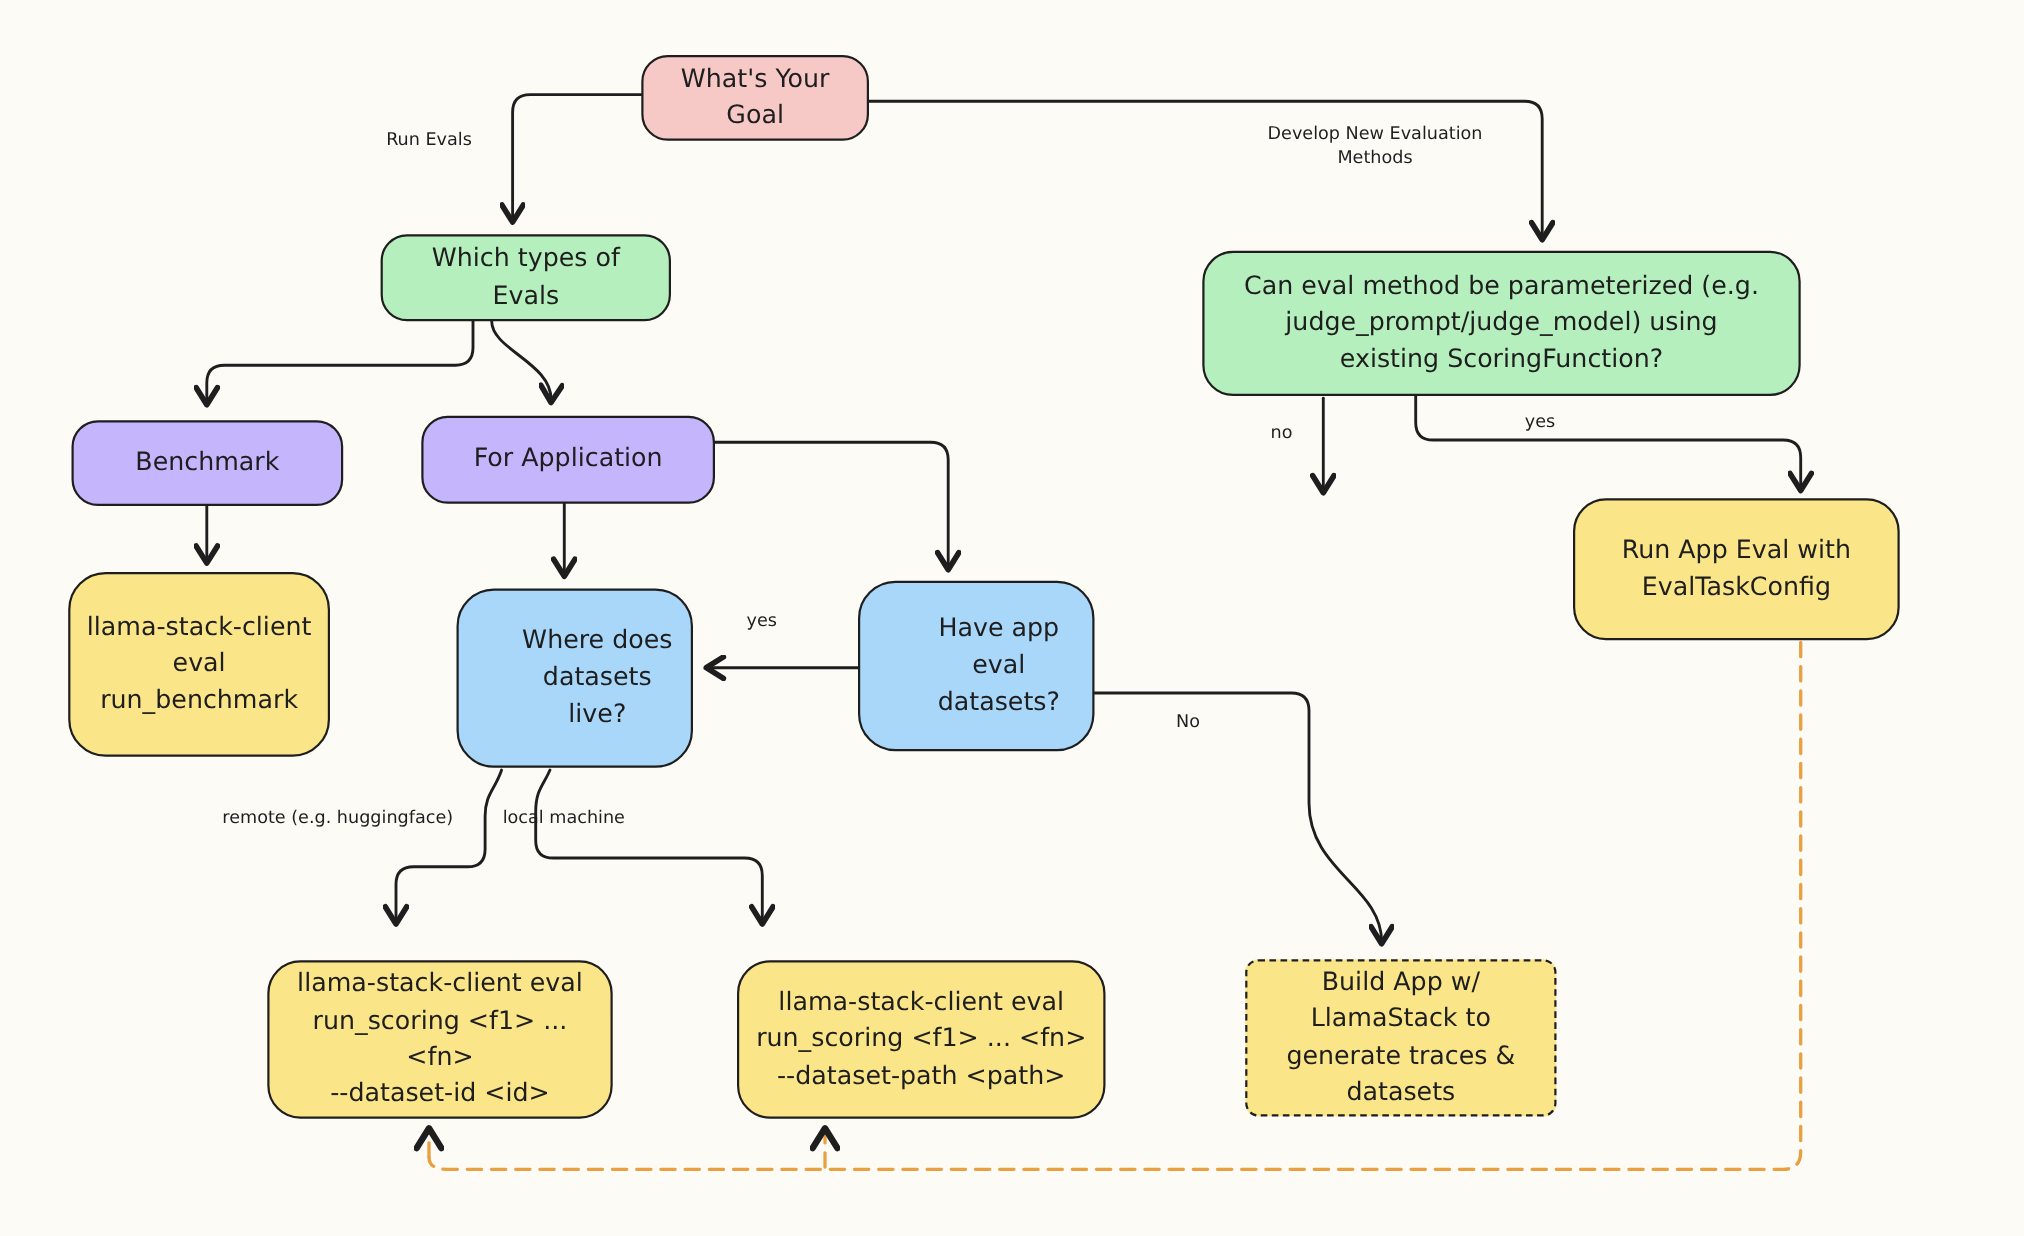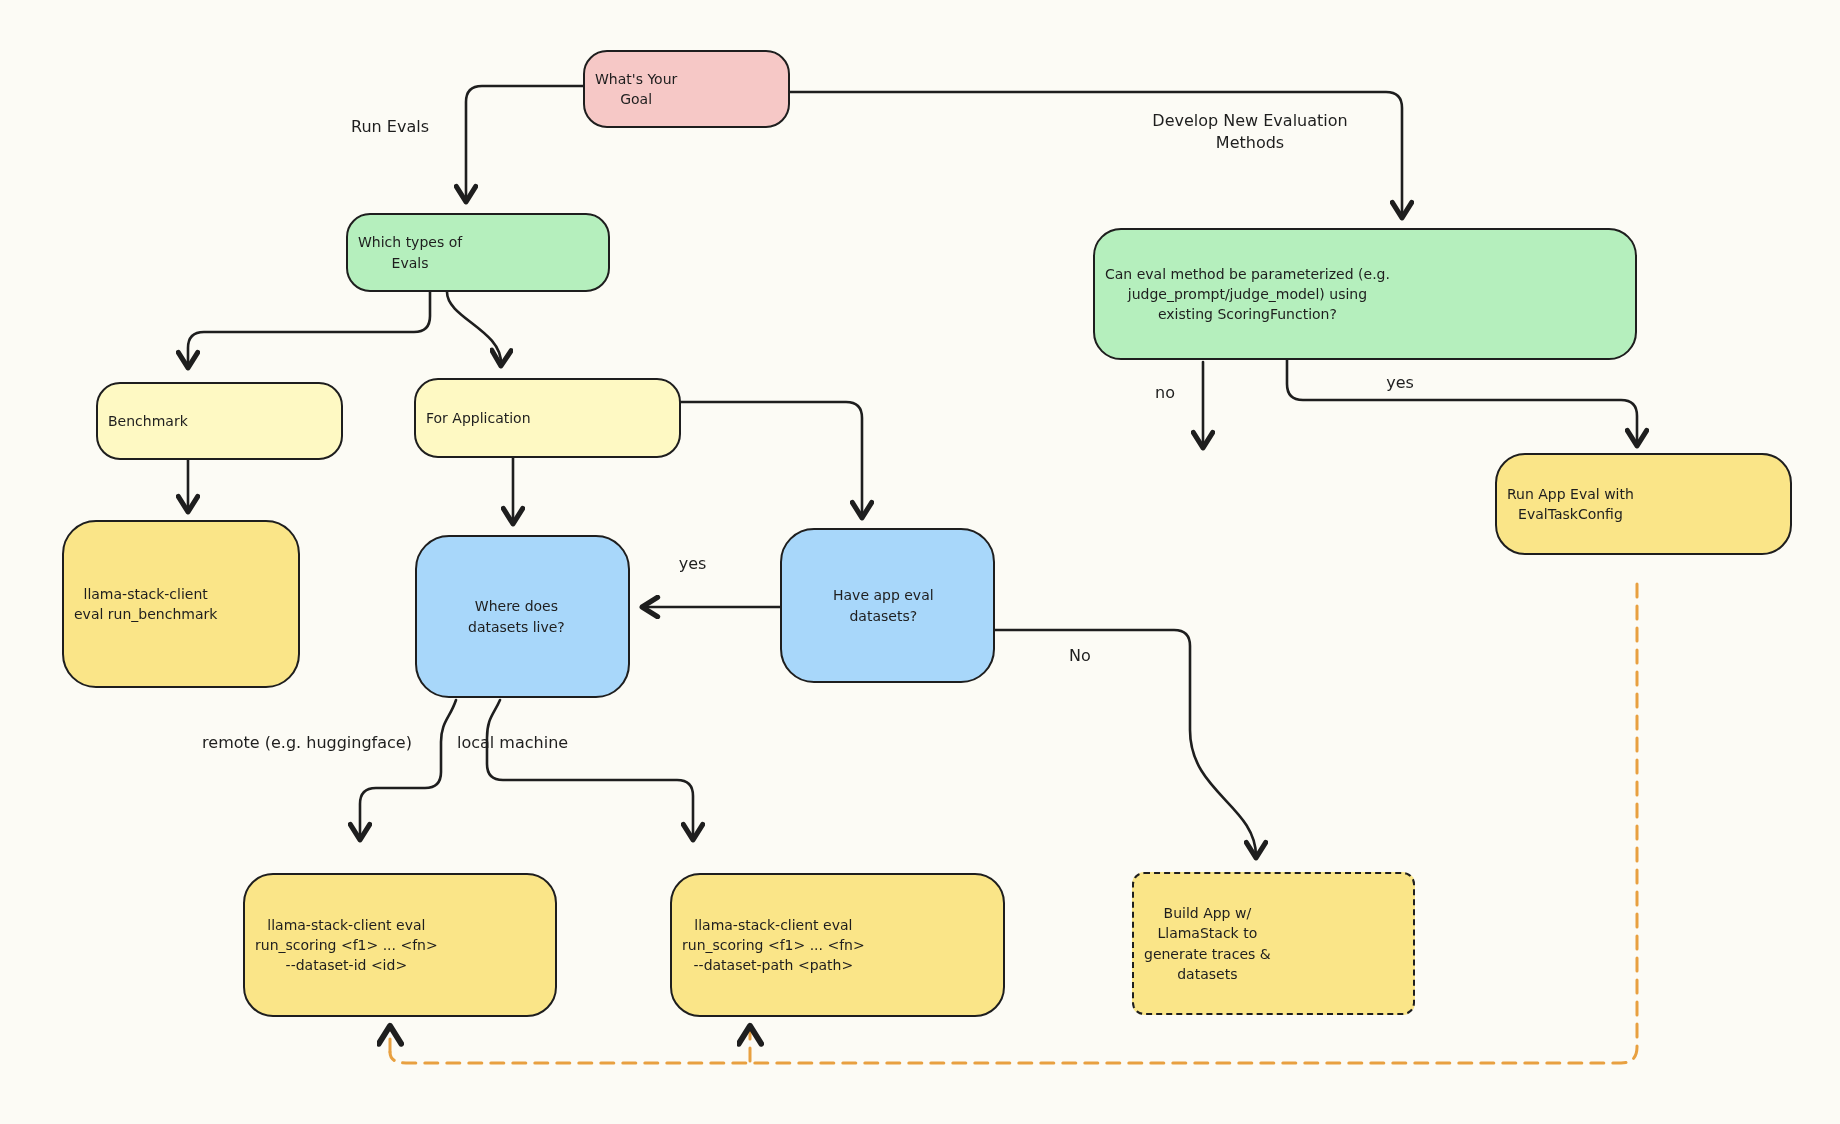--- a/index.html
+++ b/index.html
@@ -12,32 +12,32 @@
     width:1840px;height:1124px;
     background:var(--bg,#fcfbf5);
     overflow:hidden;
   }
   svg.wires{position:absolute;left:0;top:0;width:1840px;height:1124px;}
   svg.wires path{fill:none;stroke:var(--ink,#1e1e1e);stroke-width:2.6;stroke-linecap:round;stroke-linejoin:round;}
   svg.wires path.orange{stroke:var(--orange,#e8a040);stroke-width:3;stroke-dasharray:13 9;}
   .node{
     position:absolute;
     border:2.6px solid var(--ink,#1e1e1e);
-    display:flex;align-items:center;justify-content:flex-start;
+    display:flex;align-items:center;justify-content:center;
     text-align:center;
     color:var(--ink,#1e1e1e);
-    font-size:14px;line-height:1.45;
+    font-size:23px;line-height:1.45;
     box-sizing:border-box;
   }
   .node .label{white-space:pre-line;padding:4px 10px;}
   .pink{background:var(--pink,#f6c8c6);}
   .green{background:var(--green,#b5efbd);}
   .blue{background:var(--blue,#a8d7fa);padding-left:41px;}
   .yellow{background:var(--yellow,#fae588);}
-  .white{background:#fef9c3;margin-left:31px;}
+  .white{background:#c4b5fd;}
   .dashed{border-style:dashed;}
   .edge-label{
     position:absolute;
     color:var(--ink,#1e1e1e);
     font-size:16px;line-height:1.35;
     text-align:center;
     white-space:pre-line;
   }
 </style>
 </head>
@@ -105,21 +105,21 @@
     <span class="label">Where does
 datasets live?</span>
   </div>
 
   <div class="node blue" style="left:780px;top:528px;width:215px;height:155px;border-radius:34px">
     <span class="label">Have app eval
 datasets?</span>
   </div>
 
 
-  <div class="node yellow" style="left:1495px;top:453px;width:297px;height:102px;border-radius:30px">
+  <div class="node yellow" style="left:1430px;top:453px;width:297px;height:129px;border-radius:30px">
     <span class="label">Run App Eval with
 EvalTaskConfig</span>
   </div>
 
   <div class="node yellow" style="left:243px;top:873px;width:314px;height:144px;border-radius:30px">
     <span class="label">llama-stack-client eval
 run_scoring &lt;f1&gt; ... &lt;fn&gt;
 --dataset-id &lt;id&gt;</span>
   </div>
 

